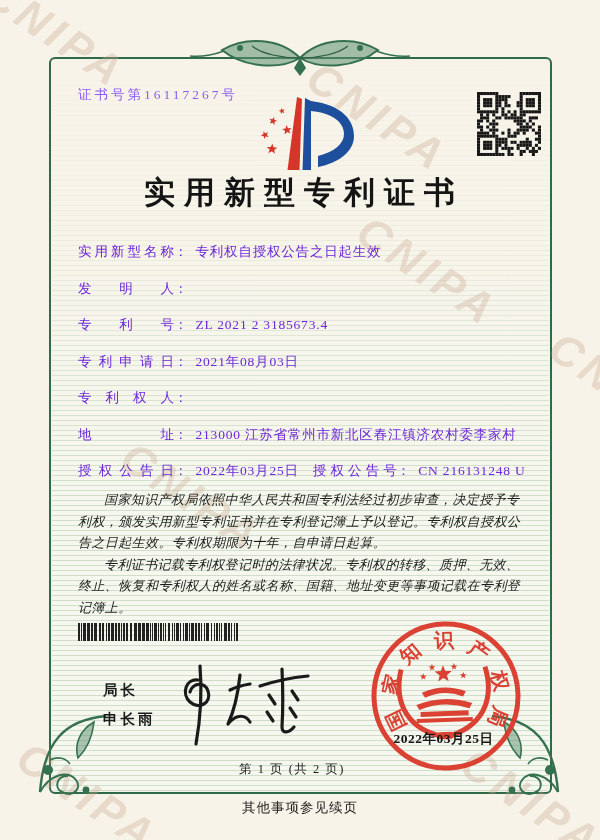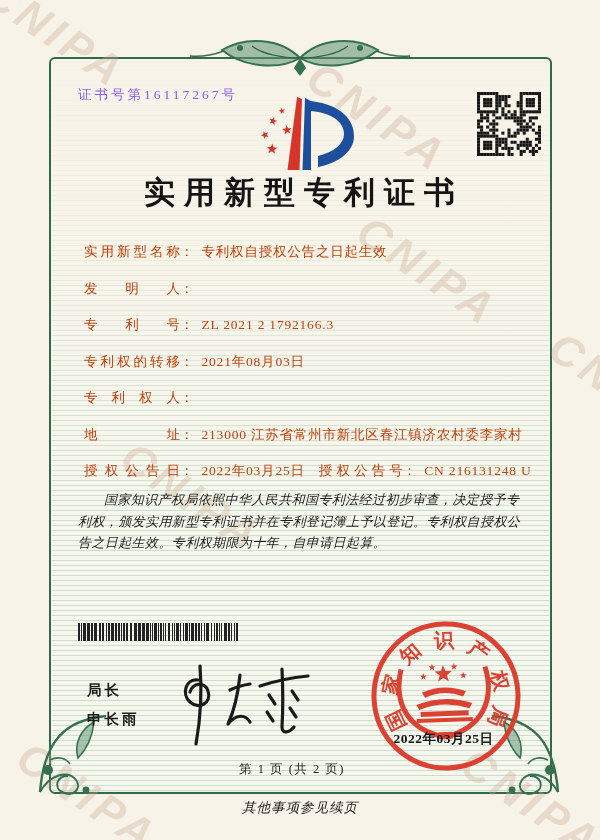--- a/index.html
+++ b/index.html
@@ -24,46 +24,46 @@
   .content{position:absolute;inset:0;z-index:4;}
 
   .cert-no{position:absolute;left:78px;top:86px;font-size:13.5px;letter-spacing:3px;color:#8b5cf6;}
 
   .logo{position:absolute;left:250px;top:86px;}
   .qr{position:absolute;left:477px;top:92px;}
 
   .title{position:absolute;left:0;top:172px;width:600px;text-align:center;
          font-size:31px;font-weight:bold;color:#141414;letter-spacing:9px;padding-left:8px;box-sizing:border-box;}
 
-  .fields{position:absolute;left:84px;top:243px;width:450px;font-size:13.5px;color:#c2410c;}
+  .fields{position:absolute;left:78px;top:243px;width:450px;font-size:13.5px;color:#6d28d9;}
   .frow{display:flex;align-items:baseline;height:18px;margin-bottom:18.5px;white-space:nowrap;}
   .flabel{display:inline-block;width:96px;text-align:justify;text-align-last:justify;}
   .fcolon{margin:0 2px 0 0;}
   .fvalue{margin-left:6px;letter-spacing:.8px;}
   .pair2{margin-left:14px;display:flex;align-items:baseline;justify-content:space-between;}
   .pair2 .flabel{width:84px;}
 
   .body-text{position:absolute;left:78px;top:489px;width:447px;font-size:13px;line-height:21.5px;
              font-style:italic;color:#1c1c1c;letter-spacing:.4px;}
   .body-text p{margin:0;text-indent:2em;}
 
   .barcode{position:absolute;left:78px;top:623px;}
 
-  .signer{position:absolute;left:87px;top:676px;font-family:"Liberation Sans",sans-serif;
+  .signer{position:absolute;left:103px;top:676px;font-family:"Liberation Sans",sans-serif;
           font-weight:700;font-size:14.5px;letter-spacing:3px;color:#1b1b1b;line-height:29px;}
   .signature{position:absolute;left:168px;top:650px;}
 
   .seal{position:absolute;left:366px;top:616px;z-index:5;transform:rotate(-2deg);opacity:.95;}
   .seal-date{position:absolute;left:366px;top:730px;width:155px;text-align:center;z-index:6;
              font-weight:700;font-size:13.5px;color:#151515;letter-spacing:.5px;}
 
   .page-info{position:absolute;left:0;top:761px;width:584px;text-align:center;font-size:12.5px;
              letter-spacing:1.5px;color:#222;z-index:4;}
   .cont-note{position:absolute;left:0;top:799px;width:600px;text-align:center;font-size:13.5px;
-             font-style:italic;color:#1c1c1c;letter-spacing:1px;z-index:4;}
+             color:#1c1c1c;letter-spacing:1px;z-index:4;}
 </style>
 </head>
 <body>
 
 <div id="page">
 
   <div class="wm" style="left:-24px;top:8px;">CNIPA</div>
   <div class="wm" style="left:298px;top:92px;">CNIPA</div>
   <div class="wm" style="left:348px;top:246px;">CNIPA</div>
   <div class="wm" style="left:112px;top:472px;">CNIPA</div>
@@ -375,24 +375,24 @@
           <span class="fcolon">：</span>
         <span class="fvalue">专利权自授权公告之日起生效</span>
       </div>
       <div class="frow">
         <span class="flabel">发明人</span>
           <span class="fcolon">：</span>
       </div>
       <div class="frow">
         <span class="flabel">专利号</span>
           <span class="fcolon">：</span>
-        <span class="fvalue">ZL 2021 2 1792166.3</span>
-      </div>
-      <div class="frow">
-        <span class="flabel">专利权的转移</span>
+        <span class="fvalue">ZL 2021 2 3185673.4</span>
+      </div>
+      <div class="frow">
+        <span class="flabel">专利申请日</span>
           <span class="fcolon">：</span>
         <span class="fvalue">2021年08月03日</span>
       </div>
       <div class="frow">
         <span class="flabel">专利权人</span>
           <span class="fcolon">：</span>
       </div>
       <div class="frow">
         <span class="flabel">地址</span>
           <span class="fcolon">：</span>
@@ -405,20 +405,21 @@
         <span class="pair2">
           <span class="flabel">授权公告号</span>
             <span class="fcolon">：</span>
           <span class="fvalue">CN 216131248 U</span>
         </span>
       </div>
     </div>
 
     <div class="body-text">
       <p>国家知识产权局依照中华人民共和国专利法经过初步审查，决定授予专利权，颁发实用新型专利证书并在专利登记簿上予以登记。专利权自授权公告之日起生效。专利权期限为十年，自申请日起算。</p>
+      <p>专利证书记载专利权登记时的法律状况。专利权的转移、质押、无效、终止、恢复和专利权人的姓名或名称、国籍、地址变更等事项记载在专利登记簿上。</p>
     </div>
 
     <svg class="barcode" id="barcode-svg" width="166" height="18" viewBox="0 0 166 18">
         <rect x="0" y="0" width="2" height="18" fill="#222"></rect>
         <rect x="3" y="0" width="1" height="18" fill="#222"></rect>
         <rect x="5" y="0" width="3" height="18" fill="#222"></rect>
         <rect x="9" y="0" width="3" height="18" fill="#222"></rect>
         <rect x="13" y="0" width="2" height="18" fill="#222"></rect>
         <rect x="16" y="0" width="3" height="18" fill="#222"></rect>
         <rect x="21" y="0" width="2" height="18" fill="#222"></rect>

